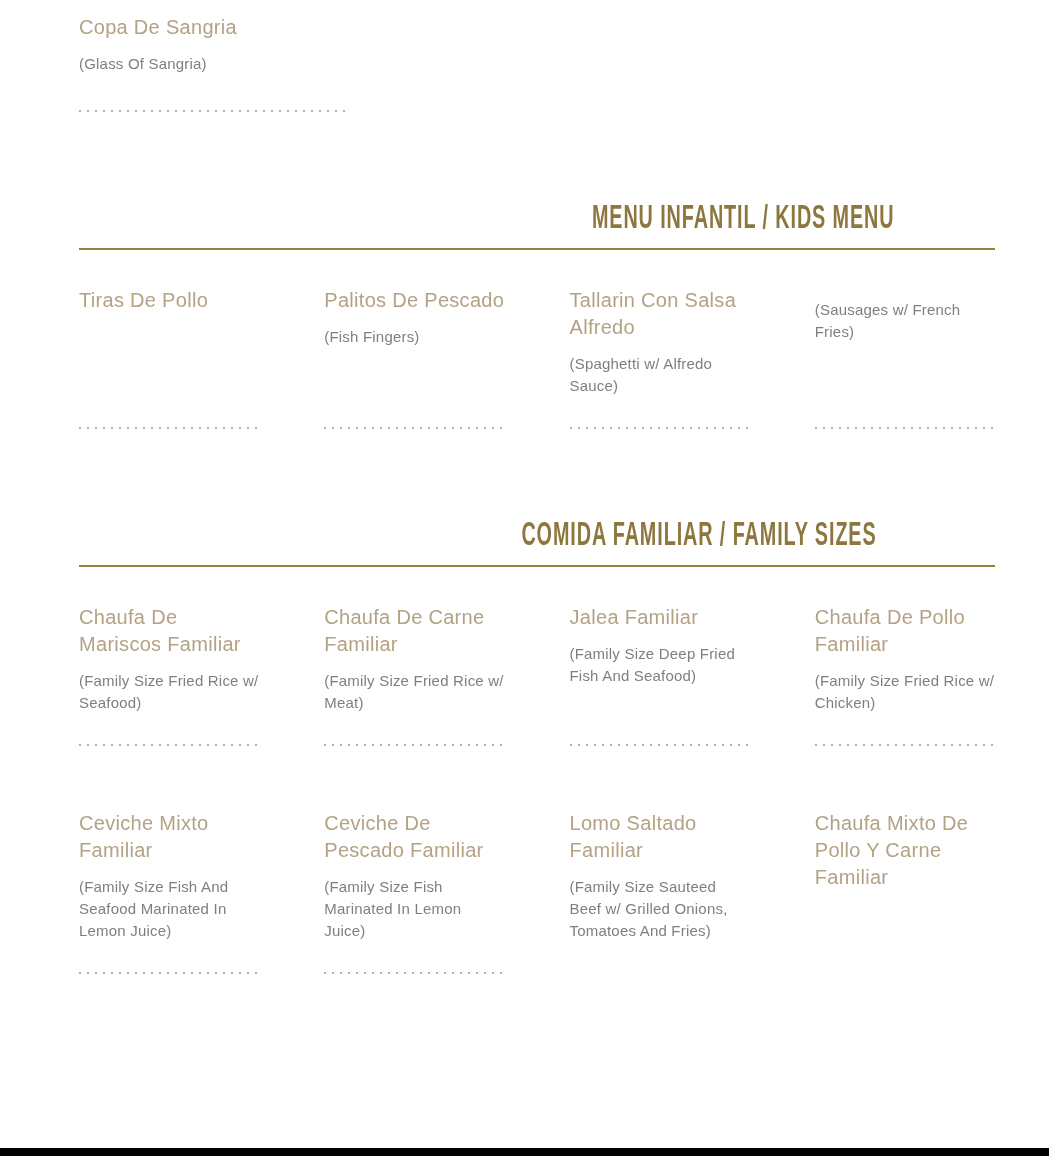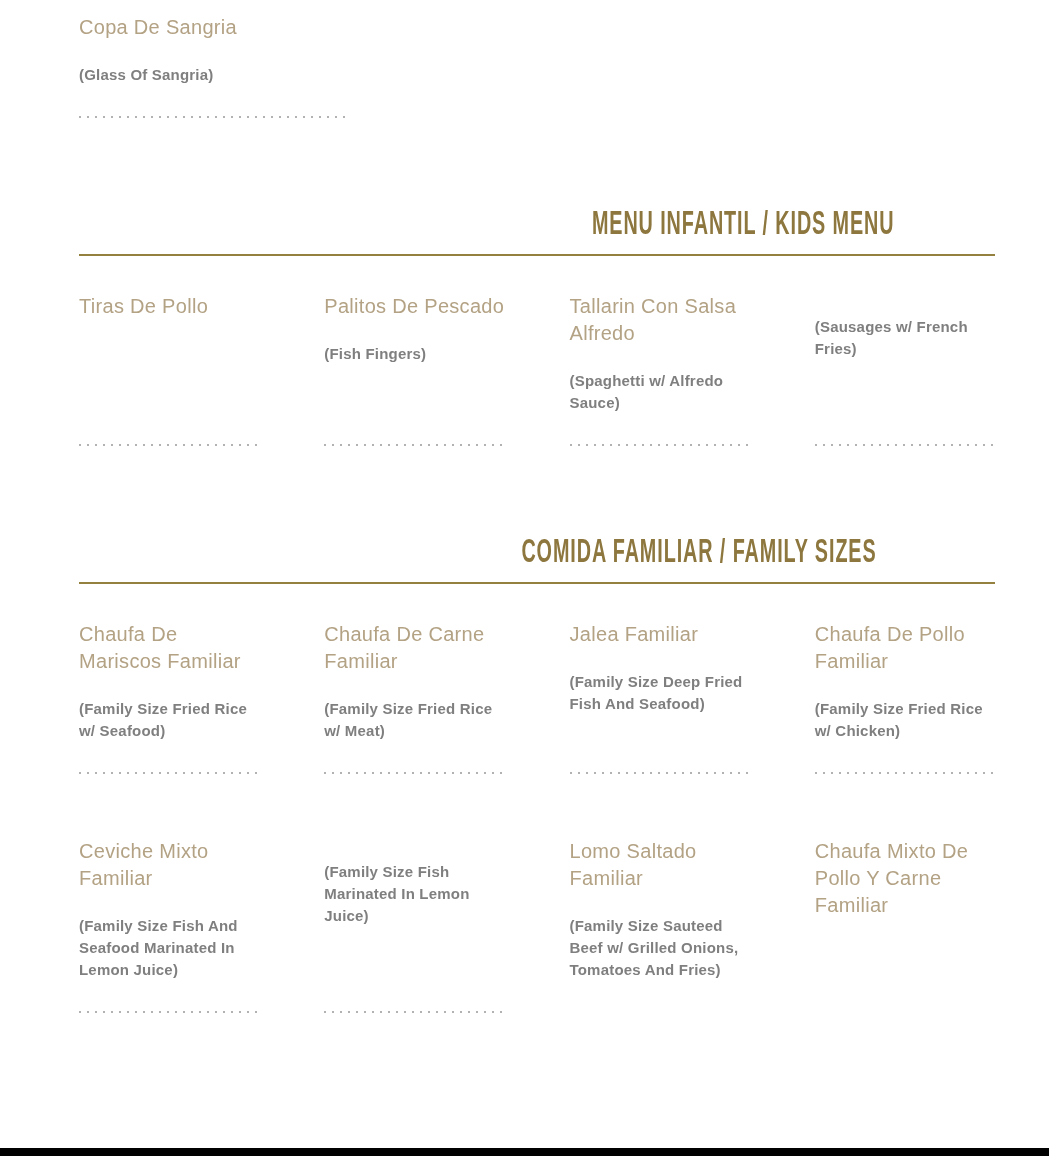--- a/index.html
+++ b/index.html
@@ -28,25 +28,25 @@
     min-height: 98px;
   }
   .item-name {
     font-size: 20px;
     line-height: 27px;
     font-weight: 400;
     letter-spacing: 0.3px;
     color: #b3a284;
   }
   .item-desc {
-    margin-top: 23px;
+    margin-top: 12px;
     margin-bottom: 30px;
     font-size: 15px;
     line-height: 22px;
-    font-weight: 700;
+    font-weight: 400;
     letter-spacing: 0.2px;
     color: #7f7f7f;
   }
   .dots {
     margin-top: auto;
     height: 2px;
     width: 100%;
     background-image: repeating-linear-gradient(
       to right,
       #b2b2b2 0px, #b2b2b2 2px,
@@ -171,20 +171,21 @@
     <div class="dots"></div>
   </div>
 
   <div class="menu-item">
     <div class="item-name">Ceviche Mixto Familiar</div>
     <div class="item-desc">(Family Size Fish And Seafood Marinated In Lemon Juice)</div>
     <div class="dots"></div>
   </div>
 
   <div class="menu-item">
+    <div class="item-name">Ceviche De Pescado Familiar</div>
     <div class="item-desc">(Family Size Fish Marinated In Lemon Juice)</div>
     <div class="dots"></div>
   </div>
 
   <div class="menu-item">
     <div class="item-name">Lomo Saltado Familiar</div>
     <div class="item-desc">(Family Size Sauteed Beef w/ Grilled Onions, Tomatoes And Fries)</div>
 
   </div>
 

